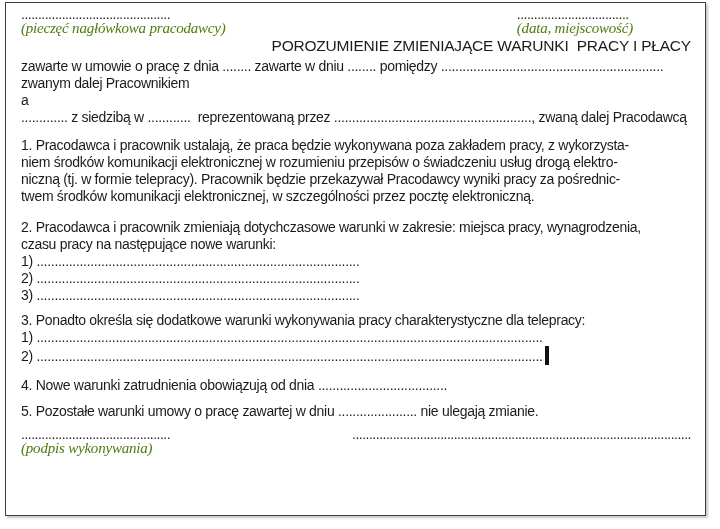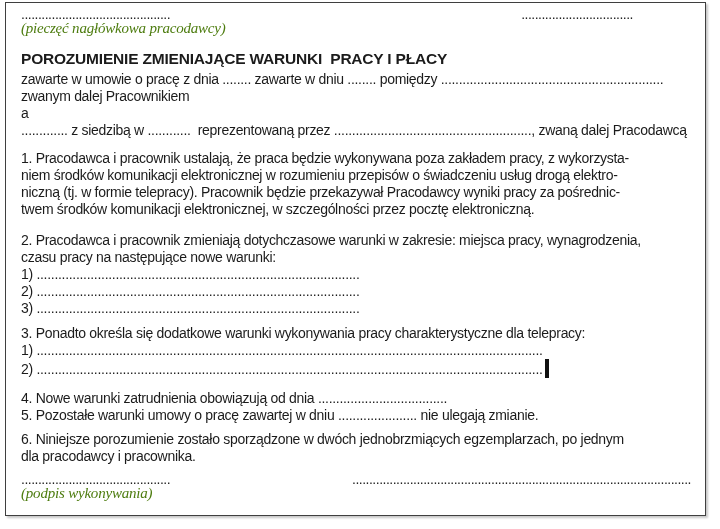--- a/index.html
+++ b/index.html
@@ -49,34 +49,33 @@
   }
   .ital {
     font-family: "Liberation Serif", serif;
     font-style: italic;
     font-size: 15px;
     line-height: 17px;
     letter-spacing: -0.2px;
     color: #4d7c0f;
   }
   .title {
-    text-align: left;
-    font-weight: bold;
+    text-align: right;
+    font-weight: normal;
     font-size: 15.5px;
     line-height: 18px;
     letter-spacing: -0.2px;
-    margin-top: 13px;
     white-space: pre;
   }
   .intro   { margin-top: 3px; }
   .clause1 { margin-top: 11px; }
   .clause2 { margin-top: 14px; }
   .clause3 { margin-top: 8px; }
   .clause4 { margin-top: 12px; }
-  .clause5 { margin-top: 0; }
+  .clause5 { margin-top: 9px; }
   .clause6 { margin-top: 7px; }
   .dots-line { white-space: pre; }
   .caret {
     display: inline-block;
     width: 4px;
     height: 19px;
     background: #111111;
     margin-left: 2px;
     vertical-align: -4px;
   }
@@ -93,20 +92,21 @@
 
 <div class="frame">
 
   <div class="hdr">
     <div class="hdr-block">
       <div class="dots">............................................</div>
       <div class="ital">(pieczęć nagłówkowa pracodawcy)</div>
     </div>
     <div class="hdr-block right">
       <div class="dots">.................................</div>
+      <div class="ital">(data, miejscowość)</div>
     </div>
   </div>
 
   <div class="title">POROZUMIENIE ZMIENIAJĄCE WARUNKI  PRACY I PŁACY</div>
 
   <div class="body-text pre intro">zawarte w umowie o pracę z dnia ........ zawarte w dniu ........ pomiędzy ..............................................................
 zwanym dalej Pracownikiem
 a
 ............. z siedzibą w ............  reprezentowaną przez ......................................................., zwaną dalej Pracodawcą</div>
 
@@ -126,22 +126,20 @@
   <div class="clause3">
     <div class="body-text">3. Ponadto określa się dodatkowe warunki wykonywania pracy charakterystyczne dla telepracy:</div>
     <div class="body-text dots-line">1) .............................................................................................................................................</div>
     <div class="body-text dots-line"><span>2) .............................................................................................................................................</span><span class="caret"></span></div>
   </div>
 
   <div class="body-text clause4">4. Nowe warunki zatrudnienia obowiązują od dnia ....................................</div>
 
   <div class="body-text clause5">5. Pozostałe warunki umowy o pracę zawartej w dniu ...................... nie ulegają zmianie.</div>
 
-  <div class="body-text pre clause6">6. Niniejsze porozumienie zostało sporządzone w dwóch jednobrzmiących egzemplarzach, po jednym
-dla pracodawcy i pracownika.</div>
 
   <div class="sig-row">
     <div class="sig-block">
       <div class="dots">............................................</div>
       <div class="ital">(podpis wykonywania)</div>
     </div>
     <div class="sig-block right">
       <div class="dots">....................................................................................................</div>
     </div>
   </div>

